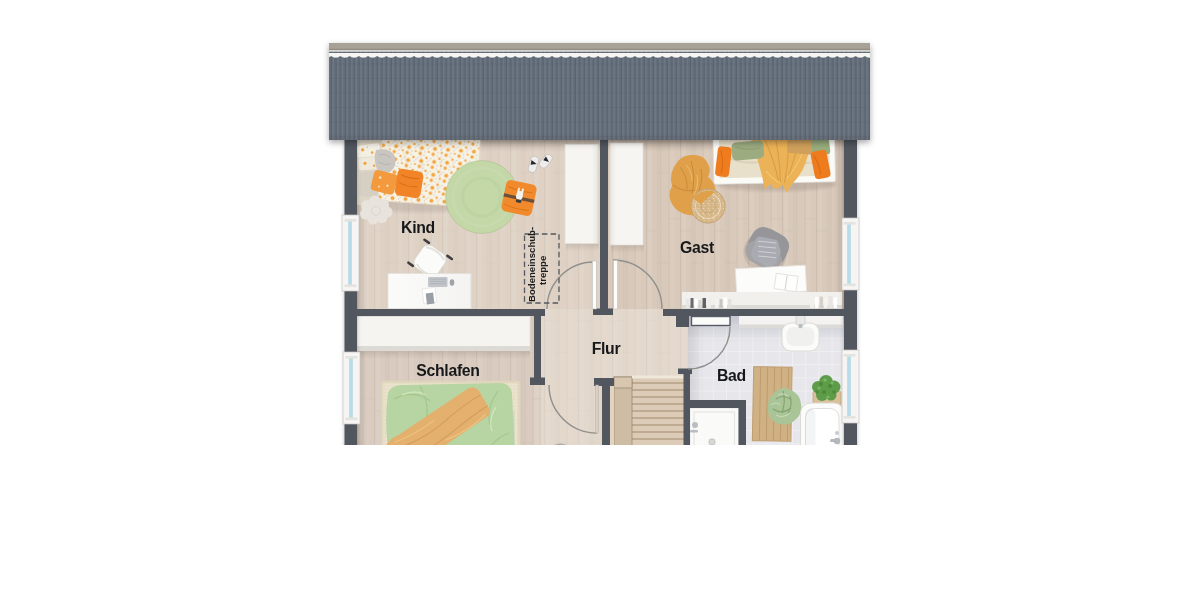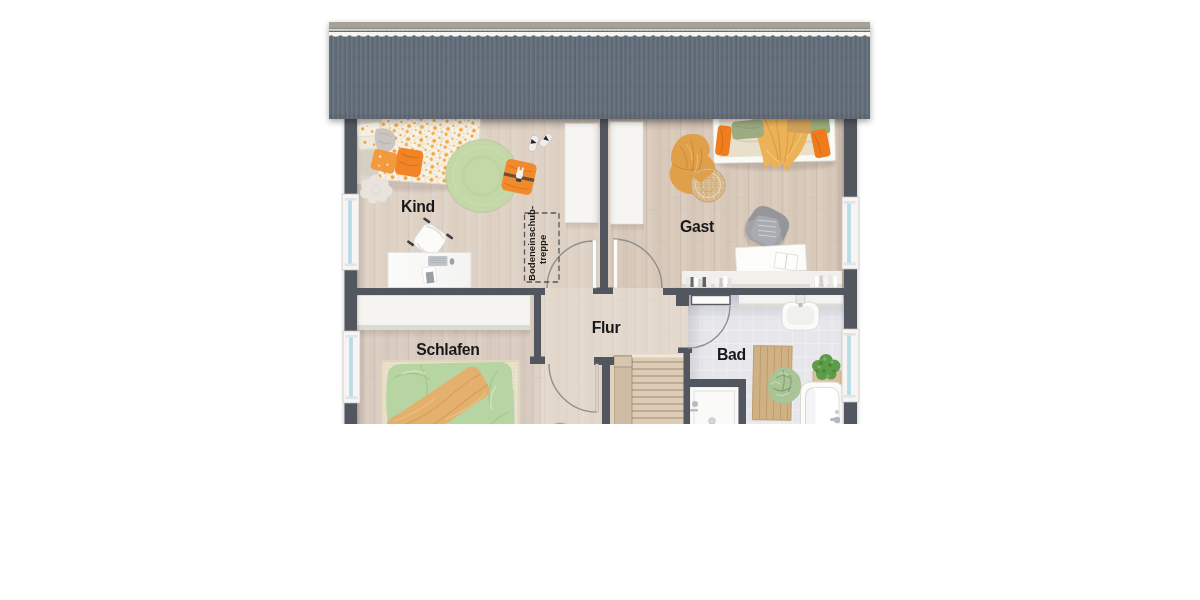--- a/index.html
+++ b/index.html
@@ -1,17 +1,17 @@
 <!DOCTYPE html>
 <html><head>
 <meta charset="utf-8">
 <style>
 html,body{margin:0;padding:0;background:#ffffff;}
 #stage{position:relative;width:1200px;height:424px;background:#ffffff;overflow:hidden;
-font-family:"Liberation Sans", sans-serif;}
+font-family:"Liberation Sans", sans-serif;margin-top:21px;}
 svg{display:block;}
 </style>
 </head>
 <body>
 <div id="stage">
 <svg width="1200" height="600" viewBox="0 0 1200 600" xmlns="http://www.w3.org/2000/svg">
 <defs>
   <pattern id="roofTopStripes" width="4.6" height="8" patternUnits="userSpaceOnUse">
     <rect x="0" y="0" width="4.6" height="8" fill="#626c79"></rect>
     <rect x="0" y="0" width="1.1" height="8" fill="#59636f"></rect>

